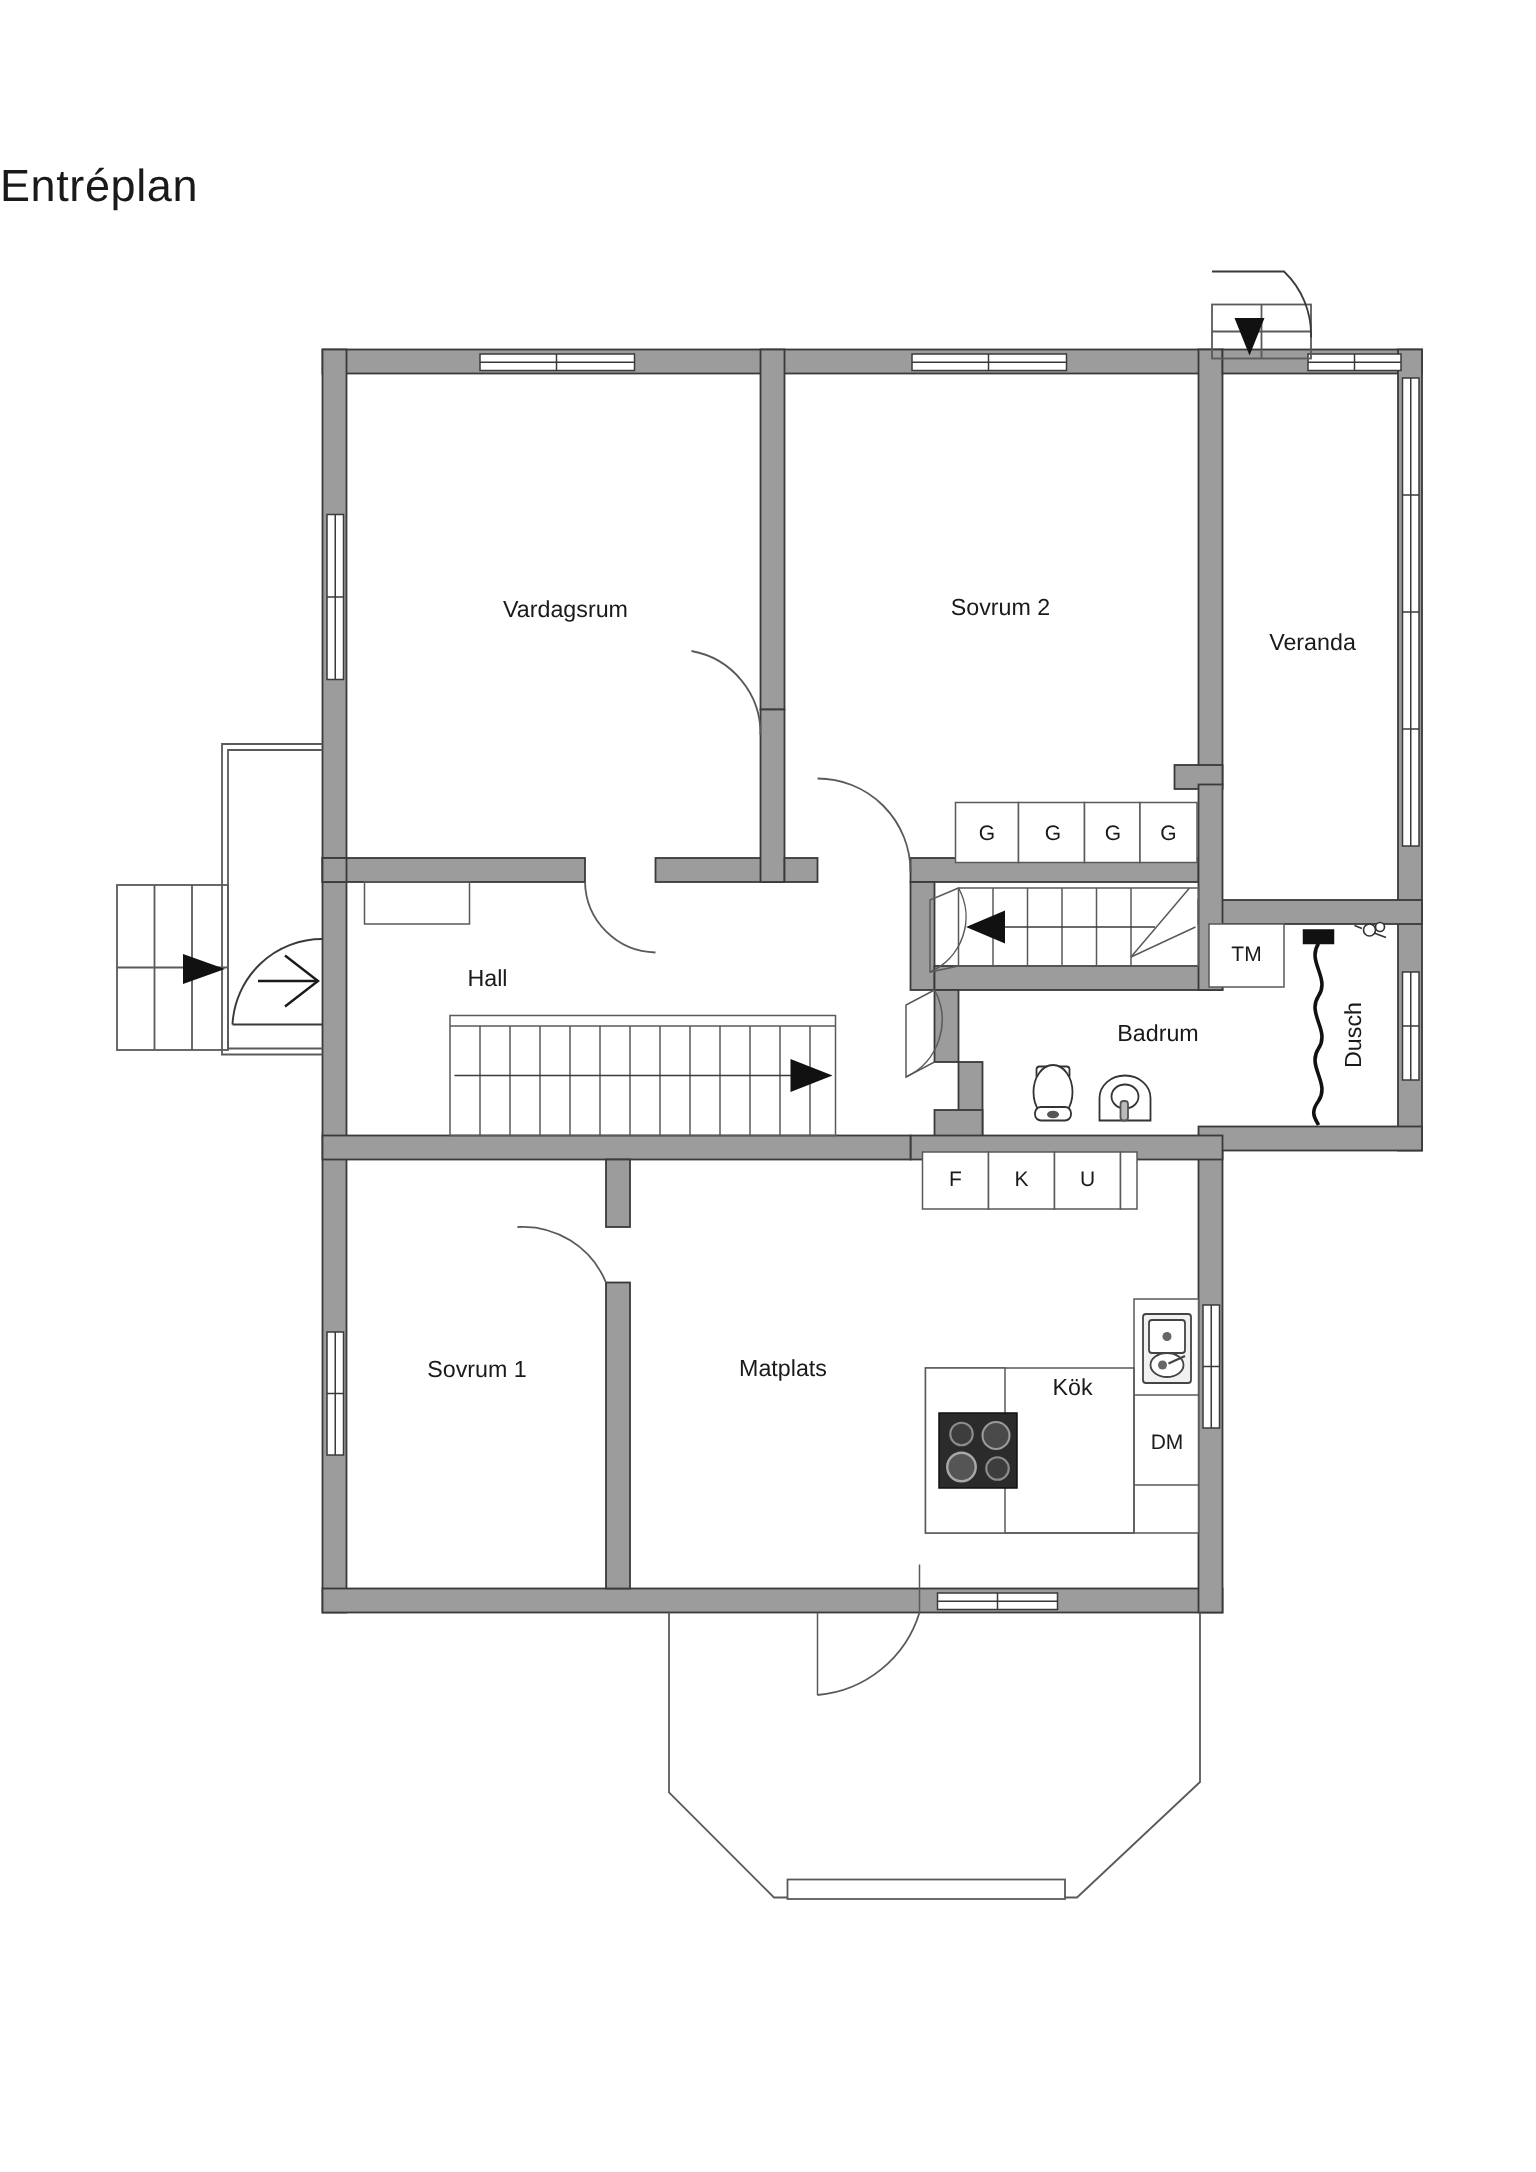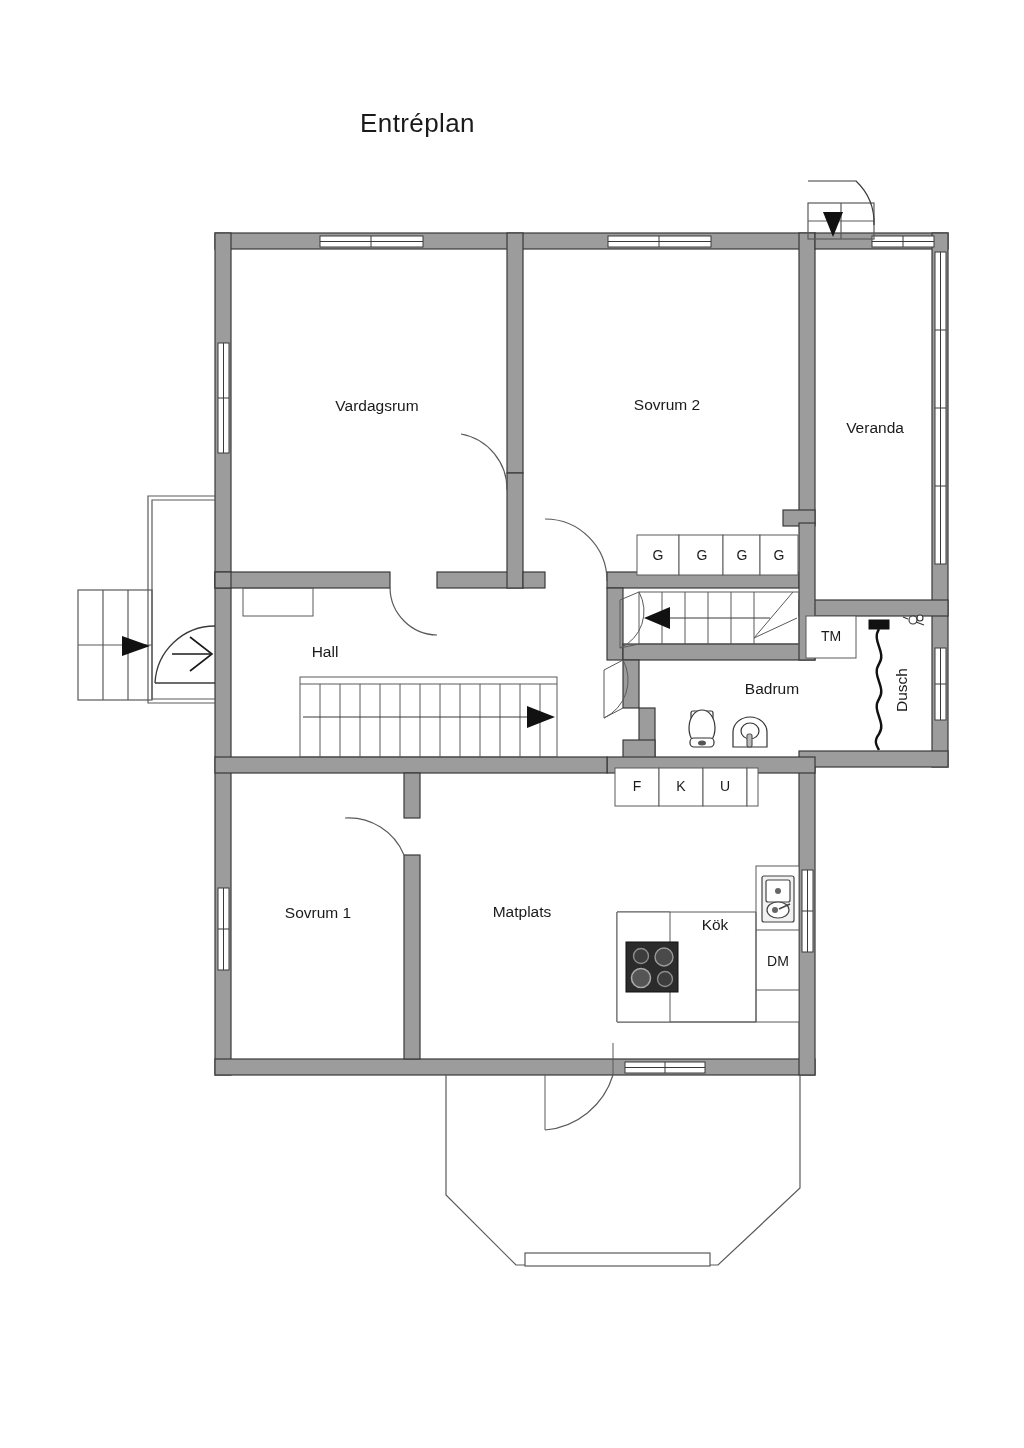--- a/index.html
+++ b/index.html
@@ -13,22 +13,21 @@
     font-family: "Liberation Sans", sans-serif;
     color: #1a1a1a;
     overflow: hidden;
     position: relative;
   }
   #plan-title {
     position: absolute;
     top: 108px;
     left: 0;
     width: 835px;
-    text-align: center;
-    font-size: 26px;
+    font-size: 30px;
     font-weight: 400;
     letter-spacing: 0.4px;
     color: #1a1a1a;
   }
   #floorplan-canvas {
     position: absolute;
     top: 0;
     left: 0;
     width: 1024px;
     height: 1448px;

